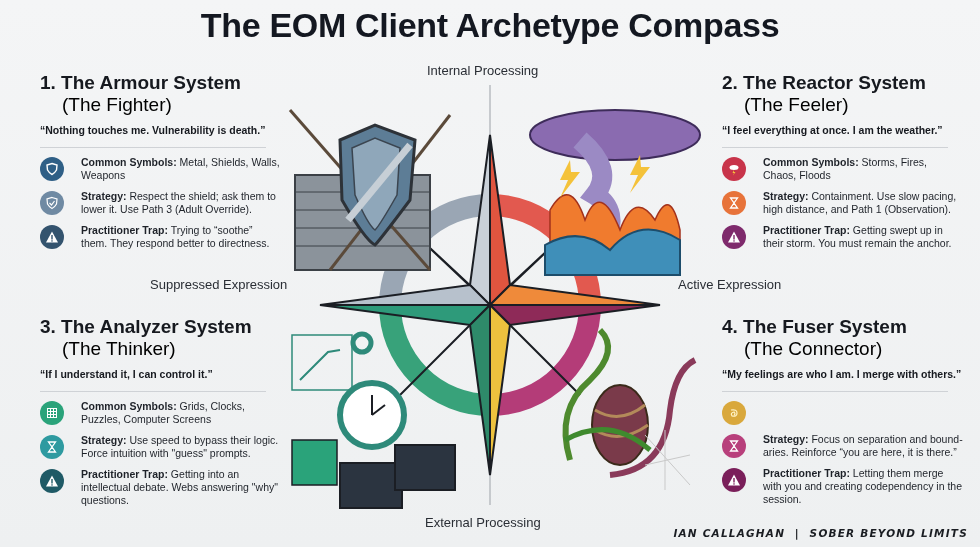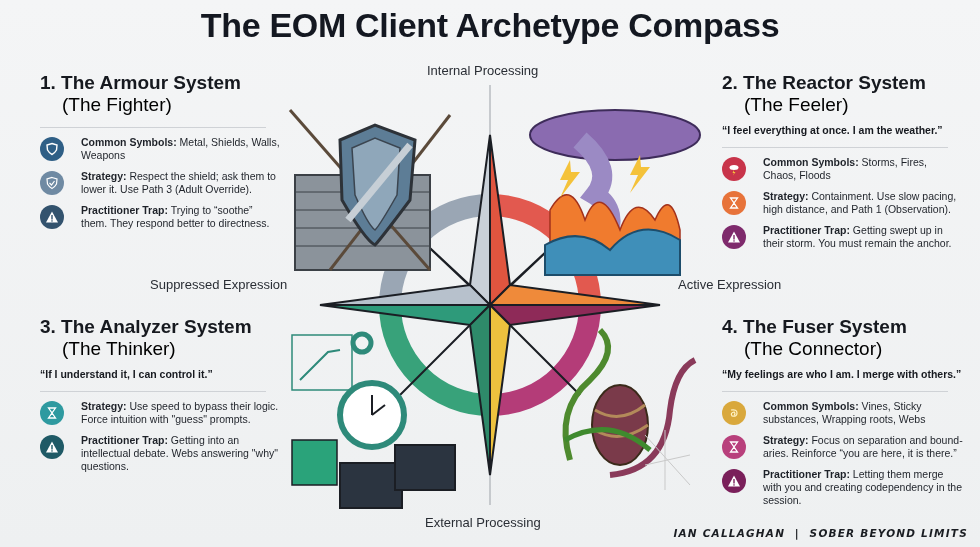--- a/index.html
+++ b/index.html
@@ -115,20 +115,21 @@
     <path d="M295 360 Q340 335 380 370" stroke="#3f8a2e" stroke-width="5" fill="none"></path>
     <g stroke="#c9c9c9" stroke-width="1" fill="none">
       <path d="M375 355 L420 405 M395 350 L395 410 M375 385 L420 375"></path>
     </g>
   </g>
 </svg>
 
 <div class="quad" style="left:40px; top:72px;">
   <div class="q-title">1. The Armour System</div>
   <div class="q-sub">(The Fighter)</div>
+  <div class="q-quote">“Nothing touches me. Vulnerability is death.”</div>
   <div class="q-rule"></div>
   <div class="item">
     <span class="ic" style="background:#2f5f86;">
         <svg viewBox="0 0 14 14">
           <path d="M7 1.5 L12 3 L11.5 8 Q9.5 11.5 7 12.5 Q4.5 11.5 2.5 8 L2 3 Z" fill="none" stroke="#fff" stroke-width="1.4"></path>
         </svg>
       </span>
     <span class="txt"><b>Common Symbols:</b><span> Metal, Shields, Walls, Weapons</span></span>
   </div>
   <div class="item">
@@ -185,20 +186,34 @@
     <span class="txt"><b>Practitioner Trap:</b><span> Getting swept up in their storm. You must remain the anchor.</span></span>
   </div>
 </div>
 
 <div class="quad" style="left:40px; top:316px;">
   <div class="q-title">3. The Analyzer System</div>
   <div class="q-sub">(The Thinker)</div>
   <div class="q-quote">“If I understand it, I can control it.”</div>
   <div class="q-rule"></div>
   <div class="item">
+    <span class="ic" style="background:#2aa37a;">
+        <svg viewBox="0 0 14 14">
+          <g fill="none" stroke="#fff" stroke-width="1">
+            <rect x="2.5" y="2.5" width="9" height="9"></rect>
+            <line x1="5.5" y1="2.5" x2="5.5" y2="11.5"></line>
+            <line x1="8.5" y1="2.5" x2="8.5" y2="11.5"></line>
+            <line x1="2.5" y1="5.5" x2="11.5" y2="5.5"></line>
+            <line x1="2.5" y1="8.5" x2="11.5" y2="8.5"></line>
+          </g>
+        </svg>
+      </span>
+    <span class="txt"><b>Common Symbols:</b><span> Grids, Clocks, Puzzles, Computer Screens</span></span>
+  </div>
+  <div class="item">
     <span class="ic" style="background:#2e9aa0;">
         <svg viewBox="0 0 14 14">
           <path d="M3.5 2 L10.5 2 L7 7 L10.5 12 L3.5 12 L7 7 Z" fill="none" stroke="#fff" stroke-width="1.3"></path>
         </svg>
       </span>
     <span class="txt"><b>Strategy:</b><span> Use speed to bypass their logic. Force intuition with "guess" prompts.</span></span>
   </div>
   <div class="item">
     <span class="ic" style="background:#1f5a66;">
         <svg viewBox="0 0 14 14">
@@ -215,21 +230,20 @@
   <div class="q-title">4. The Fuser System</div>
   <div class="q-sub">(The Connector)</div>
   <div class="q-quote">“My feelings are who I am. I merge with others.”</div>
   <div class="q-rule"></div>
   <div class="item">
     <span class="ic" style="background:#d9a83c;">
         <svg viewBox="0 0 14 14">
           <path d="M4 4 Q10 3 10 7 Q10 11 5 10 Q3 7 7 6 Q9 8 7 9" fill="none" stroke="#fff3c8" stroke-width="1.2"></path>
         </svg>
       </span>
-    <span class="txt"><b>Common Symbols:</b><span> Vines, Sticky substances, Wrapping roots, Webs</span></span>
   </div>
   <div class="item">
     <span class="ic" style="background:#b8407c;">
         <svg viewBox="0 0 14 14">
           <path d="M3.5 2 L10.5 2 L7 7 L10.5 12 L3.5 12 L7 7 Z" fill="none" stroke="#fff" stroke-width="1.3"></path>
         </svg>
       </span>
     <span class="txt"><b>Strategy:</b><span> Focus on separation and bound-aries. Reinforce “you are here, it is there.”</span></span>
   </div>
   <div class="item">

